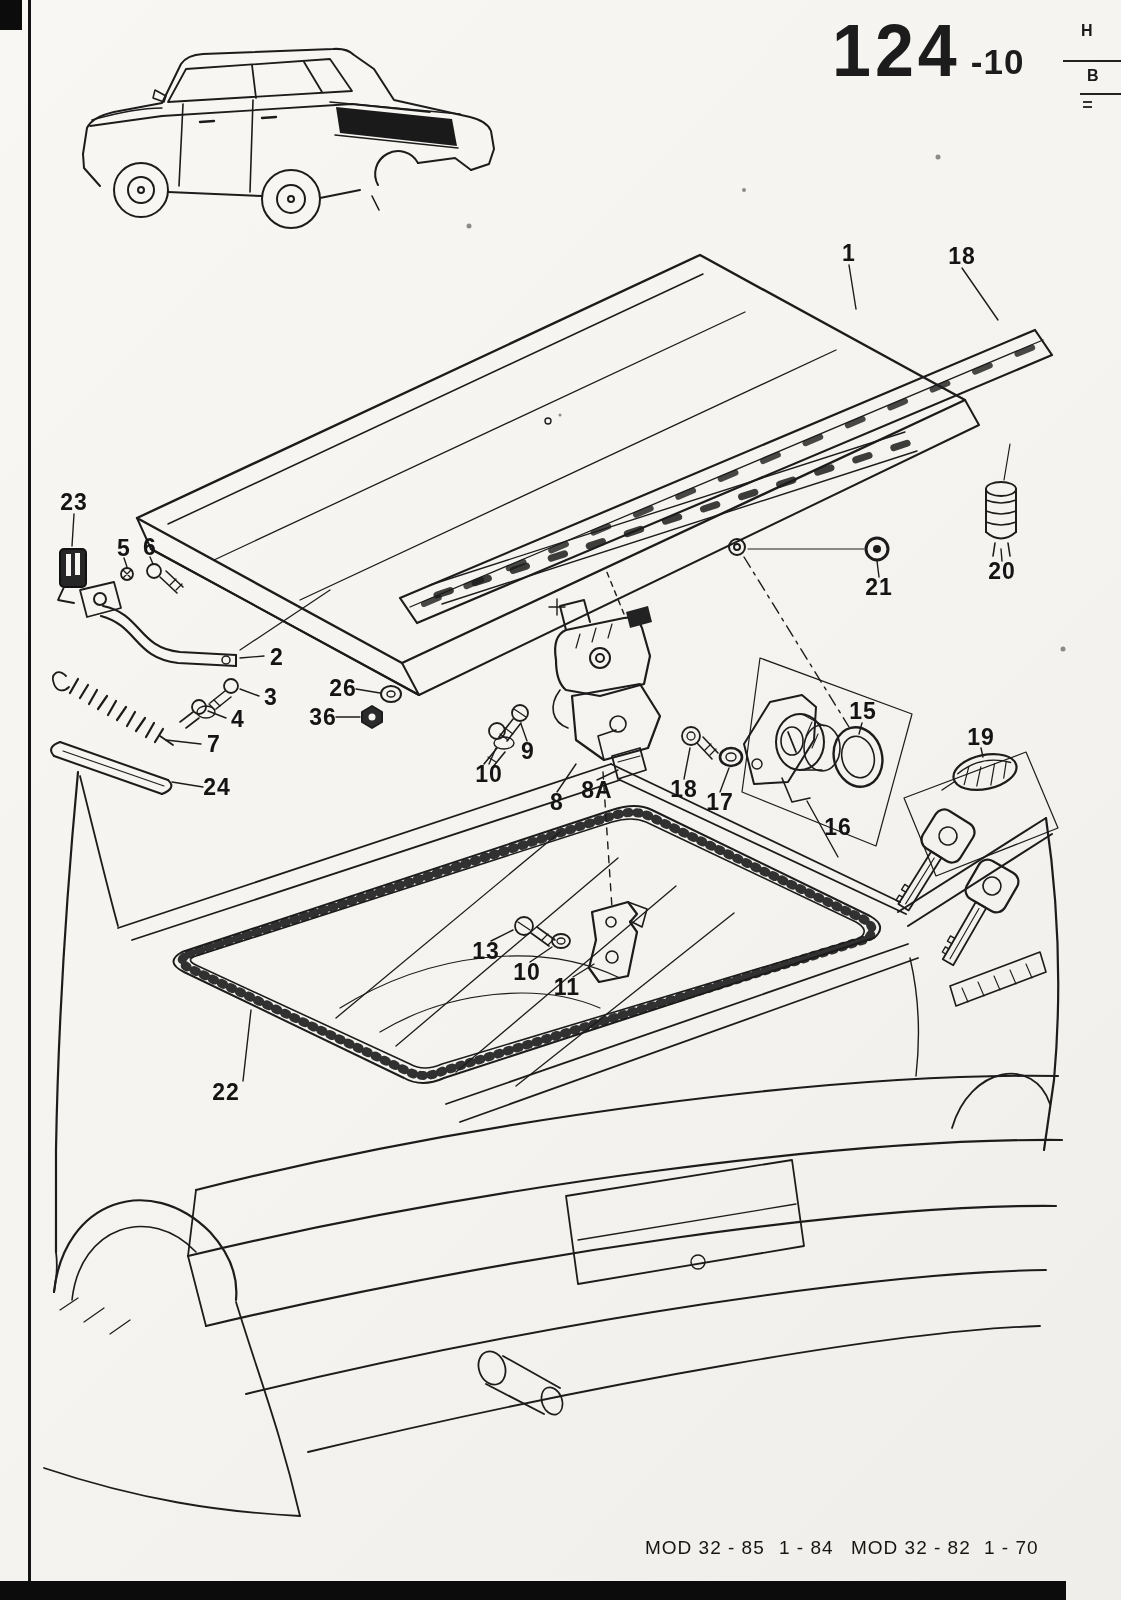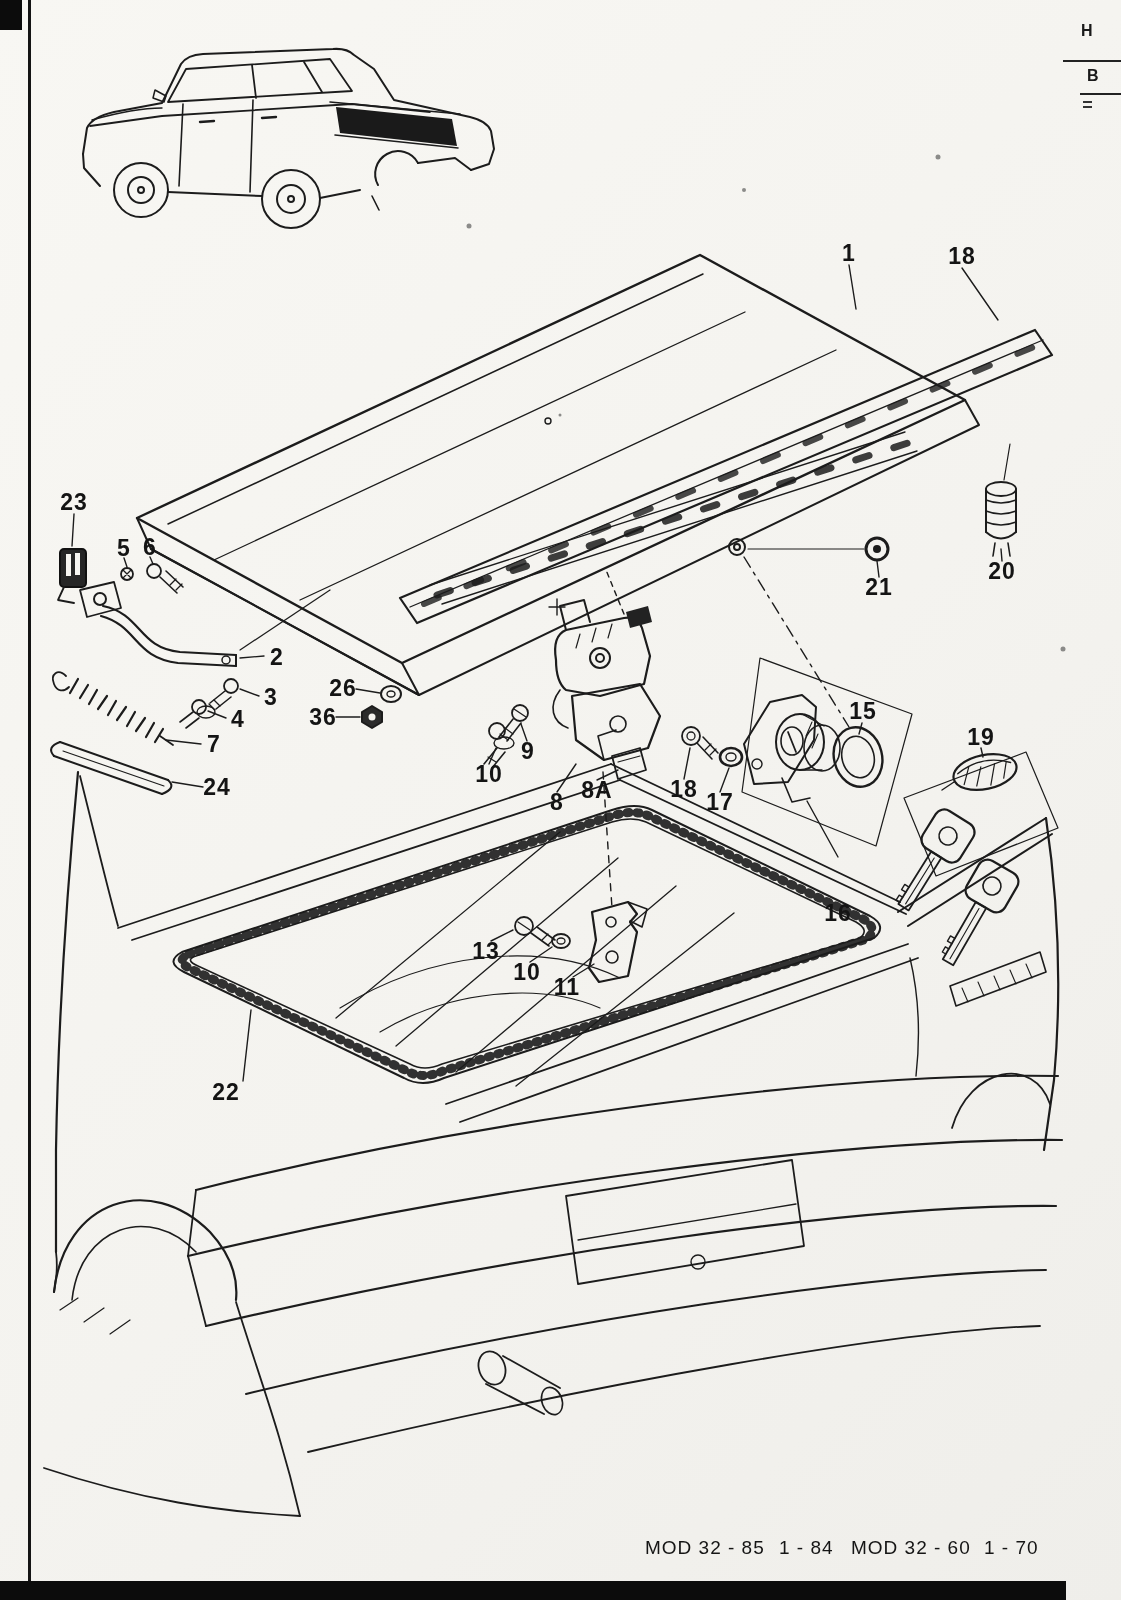--- a/index.html
+++ b/index.html
@@ -326,47 +326,51 @@
   <div class="left-rule"></div>
   <div class="bottom-bar"></div>
   <div class="edge-line-1"></div>
   <div class="edge-line-2"></div>
   <div class="edge-mark-a"></div>
   <div class="edge-mark-b"></div>
 
   <div class="edge-letter h">H</div>
   <div class="edge-letter b">B</div>
 
+  <div class="pageno">
+    <span class="num">124</span>
+    <span class="suffix">-10</span>
+  </div>
 
   <div class="callout" style="left:849px;top:253px">1</div>
   <div class="callout" style="left:962px;top:256px">18</div>
   <div class="callout" style="left:74px;top:502px">23</div>
   <div class="callout" style="left:124px;top:548px">5</div>
   <div class="callout" style="left:150px;top:547px">6</div>
   <div class="callout" style="left:277px;top:657px">2</div>
   <div class="callout" style="left:343px;top:688px">26</div>
   <div class="callout" style="left:323px;top:717px">36</div>
   <div class="callout" style="left:271px;top:697px">3</div>
   <div class="callout" style="left:238px;top:719px">4</div>
   <div class="callout" style="left:214px;top:744px">7</div>
   <div class="callout" style="left:217px;top:787px">24</div>
   <div class="callout" style="left:528px;top:751px">9</div>
   <div class="callout" style="left:489px;top:774px">10</div>
   <div class="callout" style="left:557px;top:802px">8</div>
   <div class="callout" style="left:597px;top:790px">8A</div>
   <div class="callout" style="left:684px;top:789px">18</div>
   <div class="callout" style="left:720px;top:802px">17</div>
   <div class="callout" style="left:863px;top:711px">15</div>
-  <div class="callout" style="left:838px;top:913px">16</div>
+  <div class="callout" style="left:838px;top:827px">16</div>
   <div class="callout" style="left:981px;top:737px">19</div>
   <div class="callout" style="left:1002px;top:571px">20</div>
   <div class="callout" style="left:879px;top:587px">21</div>
   <div class="callout" style="left:226px;top:1092px">22</div>
   <div class="callout" style="left:486px;top:951px">13</div>
   <div class="callout" style="left:527px;top:972px">10</div>
   <div class="callout" style="left:567px;top:987px">11</div>
 
   <span class="footer-item" style="left:645px">MOD 32 - 85</span>
   <span class="footer-item" style="left:779px">1 - 84</span>
-  <span class="footer-item" style="left:851px">MOD 32 - 60</span>
+  <span class="footer-item" style="left:851px">MOD 32 - 82</span>
   <span class="footer-item" style="left:984px">1 - 70</span>
 
 </div>
 
 </body></html>

